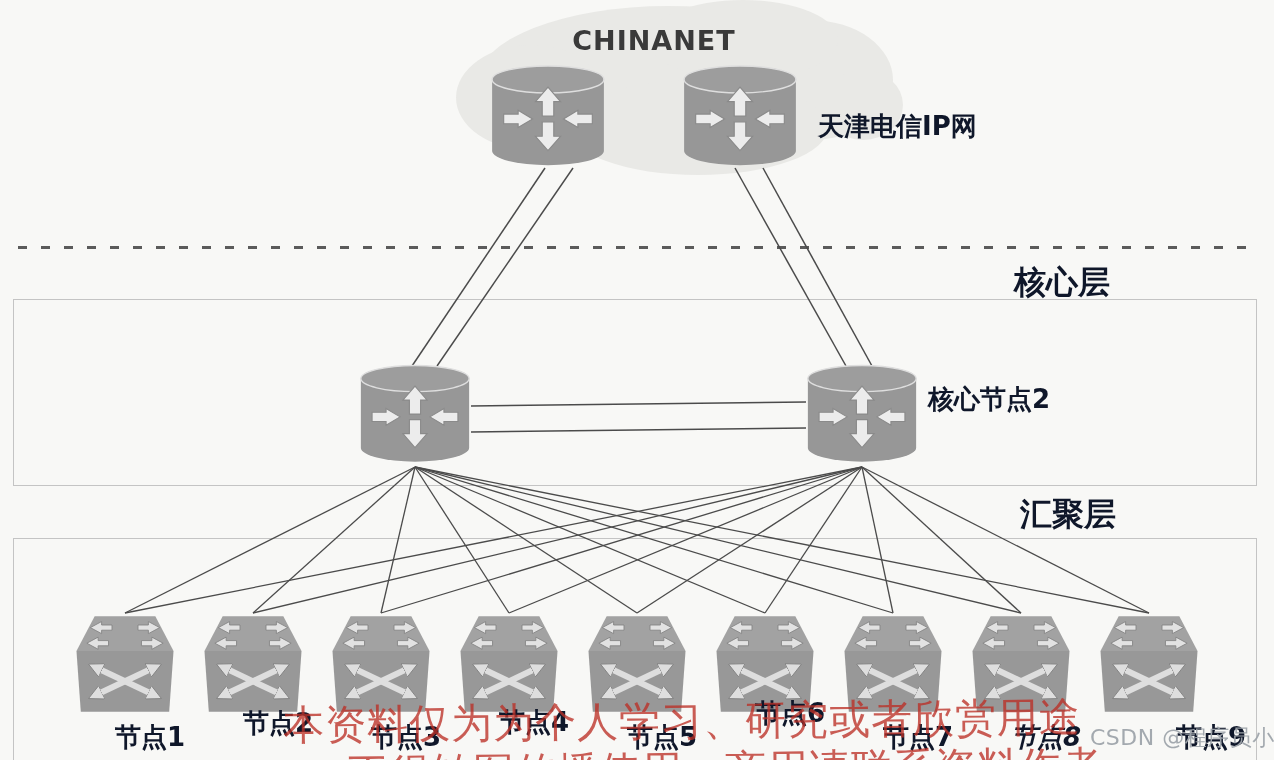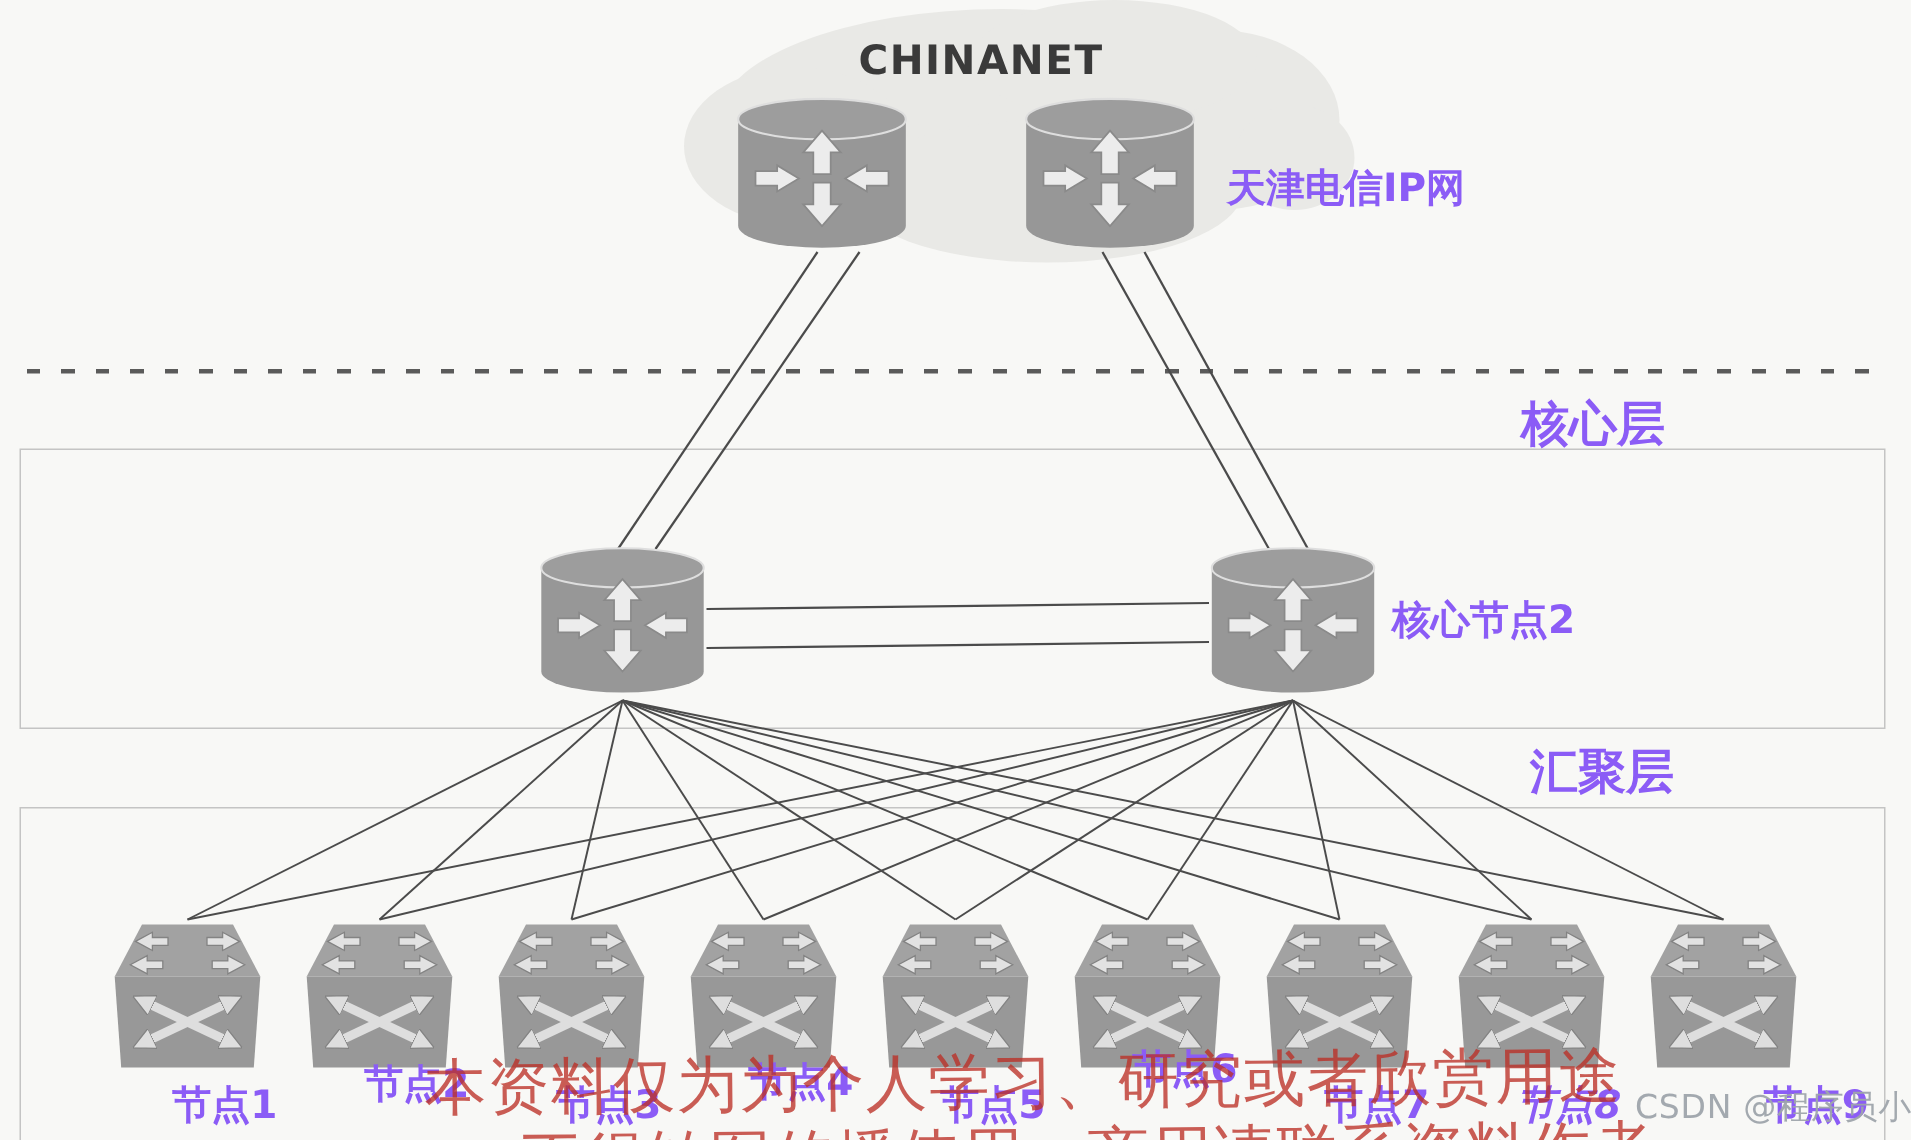--- a/index.html
+++ b/index.html
@@ -9,21 +9,21 @@
     font-family:"DejaVu Sans","Liberation Sans",sans-serif;
     padding-left:28px;
   }
   .abs{position:absolute;}
   
   .cloud-puff{position:absolute;background:#e9e9e6;border-radius:50%;}
   
   .dev{position:absolute;z-index:3;}
   
   .lbl{
-    position:absolute;z-index:4;color:#8b5cf6;font-weight:bold;
+    position:absolute;z-index:4;color:#0f172a;font-weight:bold;
     white-space:nowrap;line-height:1.1;
   }
   .lbl-chinanet{font-size:27px;letter-spacing:1px;color:#3a3a3a;width:200px;text-align:center;}
   .lbl-net{font-size:26px;}
   .lbl-layer{font-size:32px;}
   .lbl-core{font-size:26px;}
   .lbl-core1{width:150px;text-align:right;}
   .lbl-access{font-size:26px;width:120px;text-align:right;}
   
   .layer-box{
@@ -140,21 +140,21 @@
 
   <div class="lbl lbl-layer" style="left:1014px;top:265px;">核心层</div>
 
   <svg class="dev" style="left:359px;top:362px;" width="112" height="106">
       <use href="#router-icon"></use>
     </svg>
   <svg class="dev" style="left:806px;top:362px;" width="112" height="106">
       <use href="#router-icon"></use>
     </svg>
 
-  <div class="lbl lbl-core" style="left:928px;top:400px;">核心节点2</div>
+  <div class="lbl lbl-core" style="left:928px;top:385px;">核心节点2</div>
 
   <div class="lbl lbl-layer" style="left:1020px;top:497px;">汇聚层</div>
 
   <svg class="dev" style="left:73px;top:608px;" width="104" height="112">
       <use href="#switch-icon"></use>
     </svg>
   <svg class="dev" style="left:201px;top:608px;" width="104" height="112">
       <use href="#switch-icon"></use>
     </svg>
   <svg class="dev" style="left:329px;top:608px;" width="104" height="112">

